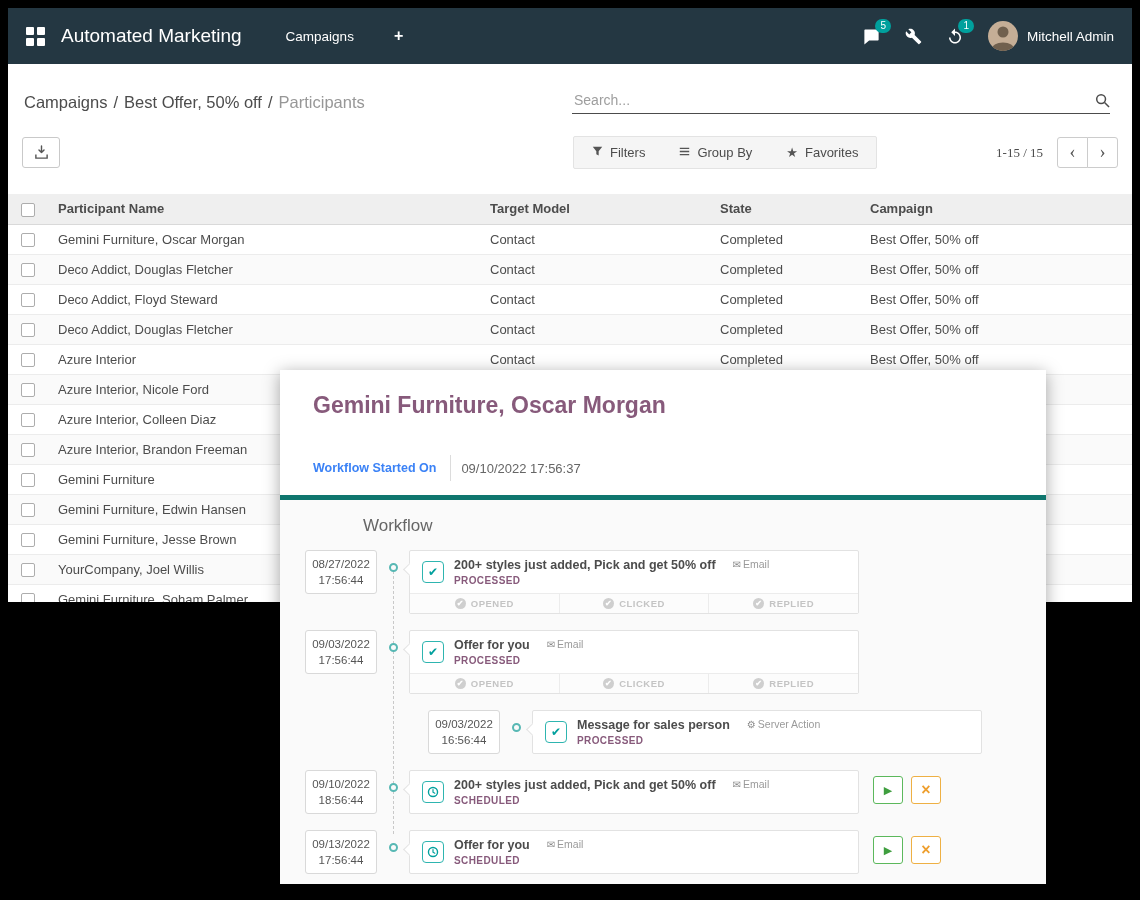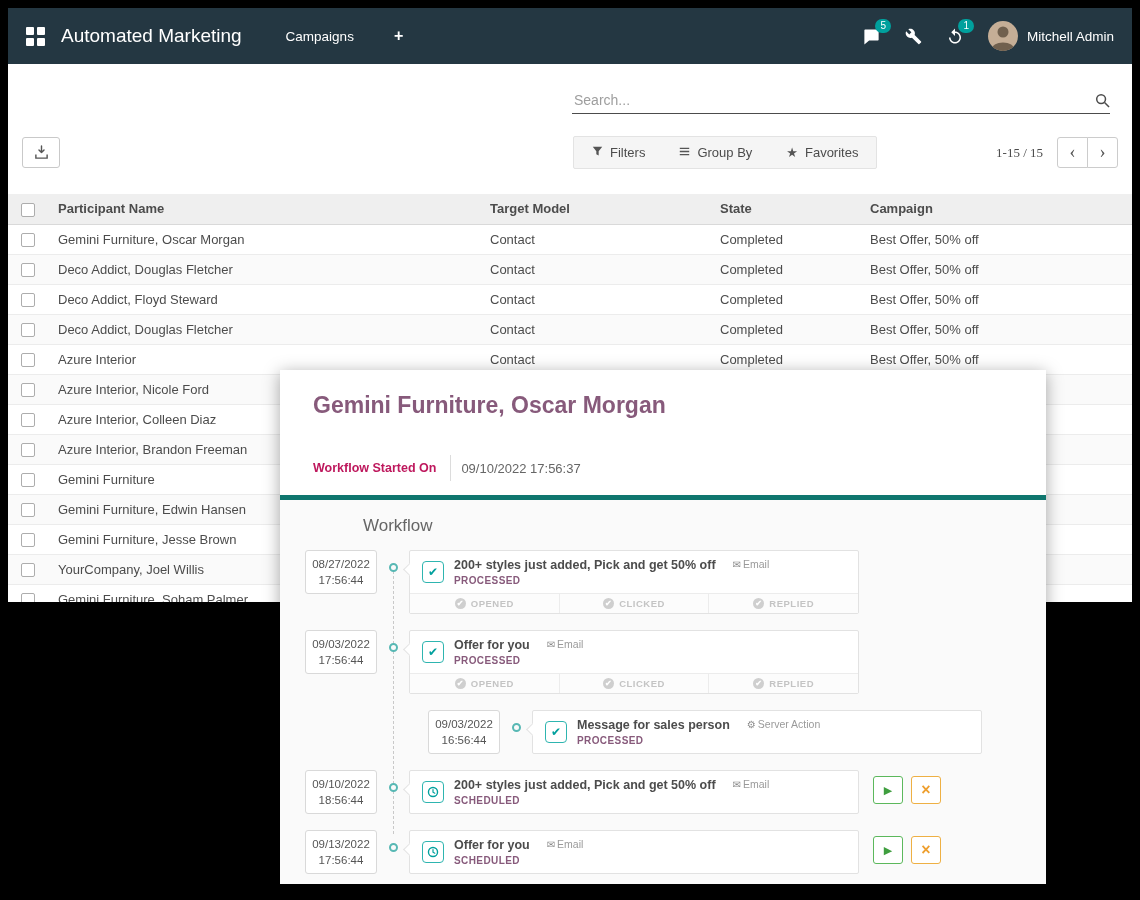--- a/index.html
+++ b/index.html
@@ -54,21 +54,21 @@
   tbody td { height:30px; padding:0 10px; border-bottom:1px solid #ececec; white-space:nowrap; overflow:hidden; }
   tbody tr:nth-child(even) { background:#fafafa; }
   tbody tr { cursor:pointer; }
   .col-check { width:40px; text-align:center; padding:0 !important; }
   input[type="checkbox"] { appearance:none; -webkit-appearance:none; width:14px; height:14px; border:1px solid #adadad; border-radius:2px; background:#fff; margin:0; vertical-align:middle; cursor:pointer; }
 
   
   .overlay { position:absolute; left:280px; top:370px; width:766px; height:514px; background:#fff; z-index:10; box-shadow:0 3px 16px rgba(0,0,0,.35); display:flex; flex-direction:column; }
   .ov-title { margin:22px 0 0 33px; font-size:23px; font-weight:bold; color:#875A7B; }
   .ov-started { margin:36px 0 14px 33px; display:flex; align-items:center; }
-  .ov-started .lbl { font-weight:bold; color:#be185d; font-size:12.5px; }
+  .ov-started .lbl { font-weight:bold; color:#3b82f6; font-size:12.5px; }
   .ov-started .vr { width:1px; height:26px; background:#dcdcdc; margin:0 10px 0 14px; }
   .ov-started .val { color:#666; font-size:13px; }
   .ov-workflow { flex:1; background:#fafafa; border-top:5px solid #0f766e; padding-top:16px; position:relative; overflow:hidden; }
   .ov-workflow h2 { margin:0 0 0 83px; font-size:17px; font-weight:normal; color:#666; }
 
   .tl { position:relative; margin-top:14px; }
   .tl-line { position:absolute; left:113px; top:16px; height:268px; border-left:1px dashed #c9c9c9; }
   .tl-row { display:flex; align-items:flex-start; margin:0 0 16px 25px; position:relative; }
   .tl-row.child { margin-left:148px; }
   .tl-date { width:72px; background:#fff; border:1px solid #d9d9d9; border-radius:3px; text-align:center; padding:5px 0; font-size:11.5px; color:#555; line-height:16px; flex:none; }
@@ -133,20 +133,23 @@
               <circle cx="15" cy="11" r="5.5" fill="#70604e"></circle>
               <path d="M3 31c0-6.5 5.4-9.5 12-9.5s12 3 12 9.5z" fill="#70604e"></path>
             </svg>
         </span>
         <span class="user-name">Mitchell Admin</span>
       </div>
     </div>
   </div>
 
   <div class="cp-top">
+    <div class="breadcrumb">
+      <span class="crumb-link">Campaigns</span><span class="sep">/</span><span class="crumb-link">Best Offer, 50% off</span><span class="sep">/</span><span class="current">Participants</span>
+    </div>
     <div class="searchbox">
       <input type="text" placeholder="Search..." style="">
       <span style="display:flex;">
         <svg viewBox="0 0 16 16" width="15" height="15">
             <circle cx="6.5" cy="6.5" r="4.7" fill="none" stroke="#4c4c4c" stroke-width="1.6"></circle>
             <path d="M10.2 10.2L15 15" stroke="#4c4c4c" stroke-width="1.6"></path>
           </svg>
       </span>
     </div>
   </div>

